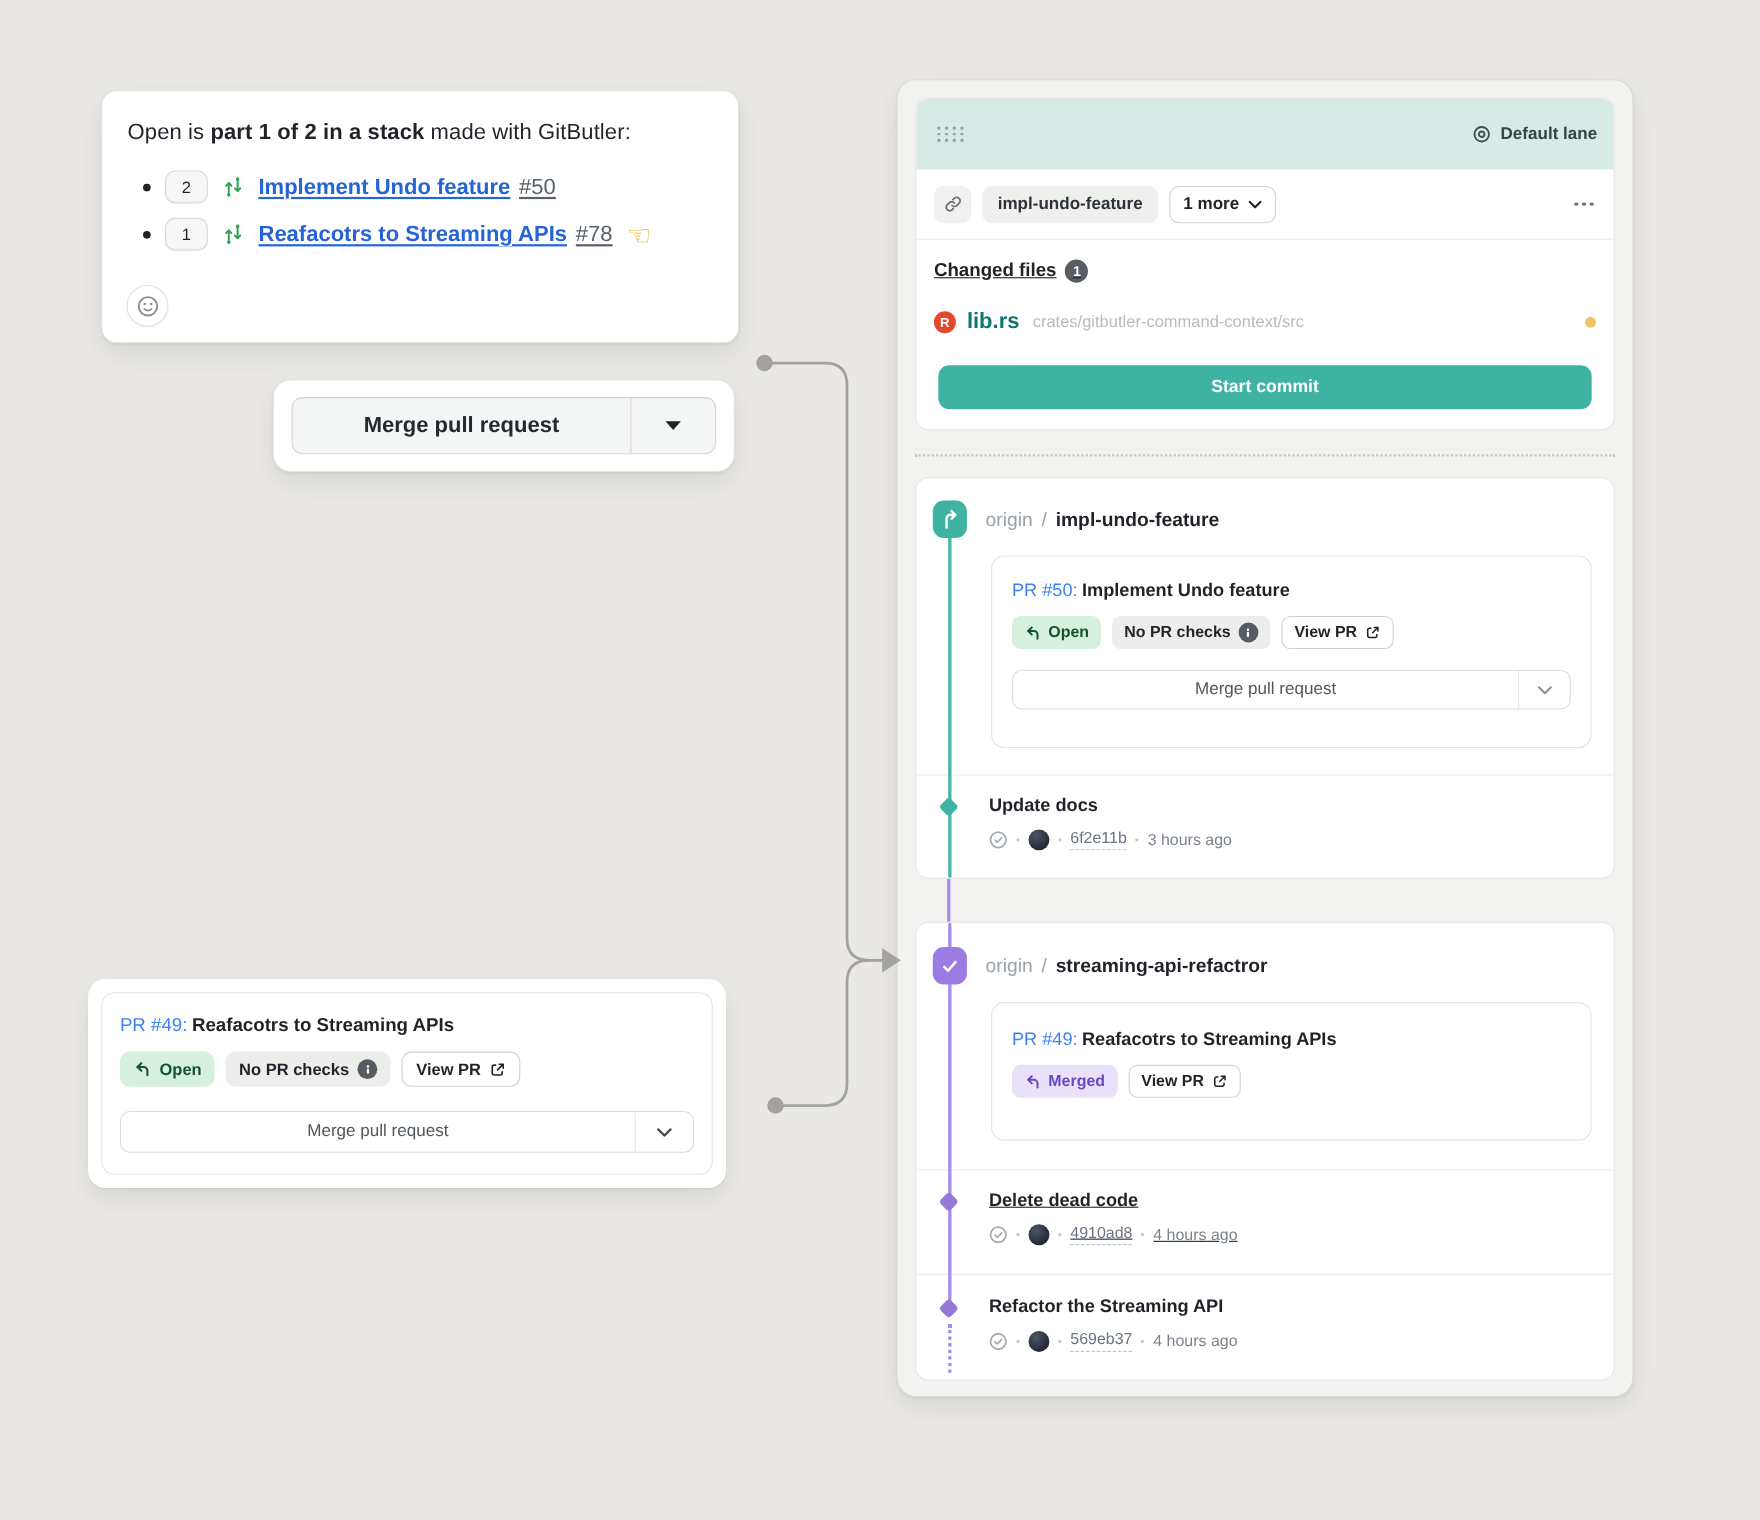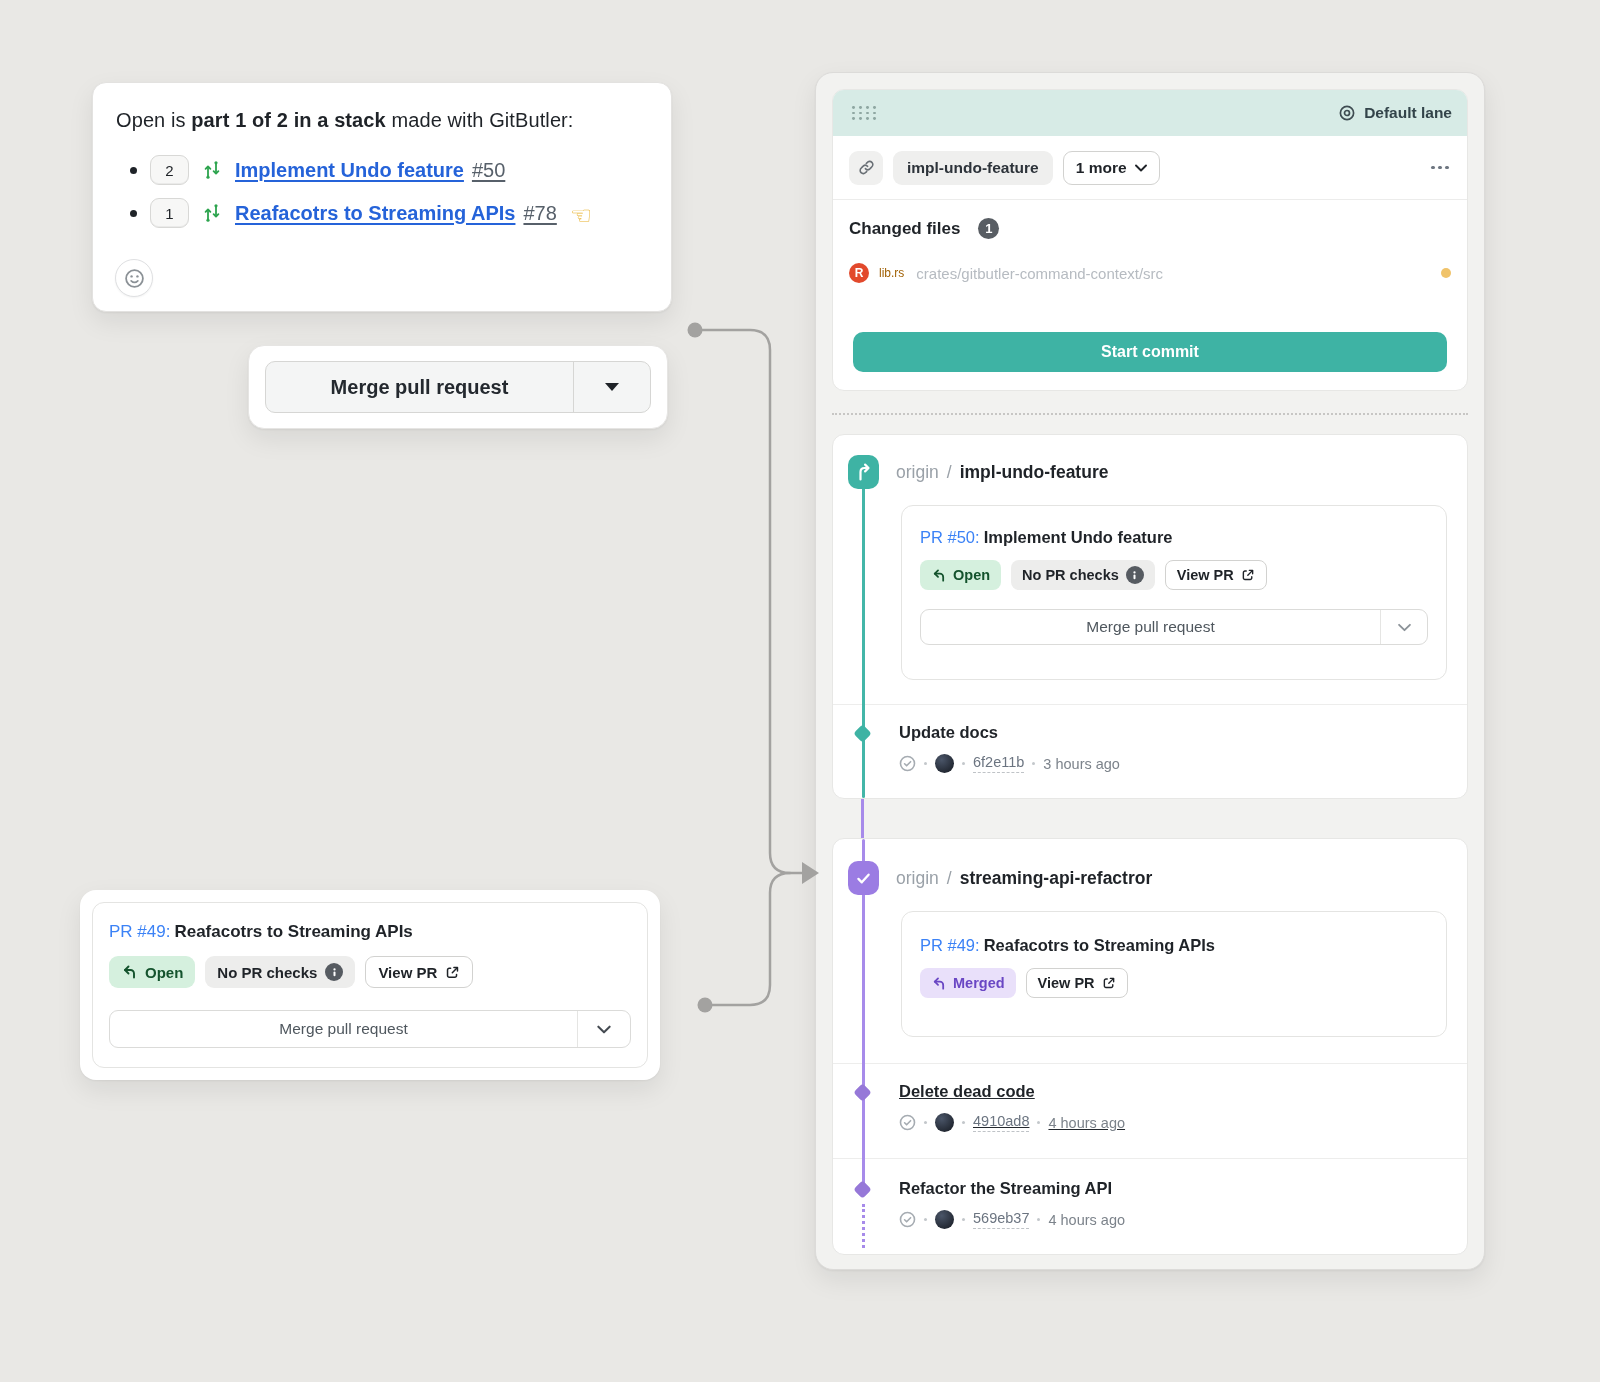--- a/index.html
+++ b/index.html
@@ -77,36 +77,36 @@
   .merge-vdiv { width:1px; background:#e5e5e3; }
   .merge-caret { width:52px; display:flex; align-items:center; justify-content:center; cursor:pointer; }
 
   
   #lane {
     position:absolute; left:815px; top:72px; width:670px; height:1198px;
     background:#f2f2f0; border:1px solid #dcdbd9; border-radius:18px; z-index:2;
   }
   .lane-card { position:absolute; left:16px; width:636px; background:#fff; border:1px solid #e7e7e5; border-radius:12px; }
   .cardA { top:16px; height:302px; overflow:hidden; }
-  .lane-head { height:46px; background:#d7ebe6; display:flex; align-items:center; padding:0 15px;gap:31px; }
+  .lane-head { height:64px; background:#d7ebe6; display:flex; align-items:center; padding:0 15px;gap:31px; }
   .drag-handle { display:grid; grid-template-columns:repeat(4, 3px); gap:3px 4px; cursor:grab; padding:4px; }
   .drag-handle i { width:2.8px; height:2.8px; border-radius:50%; background:#8fa7a2; display:block; }
   .lane-name { margin-left:auto; display:flex; align-items:center; gap:8px; font-size:15.5px; font-weight:700; color:#33444a; }
   .branch-row { height:64px; display:flex; align-items:center; gap:10px; padding:0 16px; border-bottom:1px solid #ececeb; }
   .chain-box { width:34px; height:34px; border-radius:9px; background:#f0f0ef; display:flex; align-items:center; justify-content:center; }
   .pill-branch { height:34px; padding:0 14px; background:#efefee; border-radius:9px; display:flex; align-items:center; font-size:15.5px; font-weight:700; color:#2d333a; cursor:pointer; }
   .pill-more { height:34px; padding:0 12px; background:#fff; border:1px solid #d2d2d0; border-radius:9px; display:flex; align-items:center; gap:8px; font-size:15.5px; font-weight:700; color:#1f2328; font-family:inherit; cursor:pointer; }
   .kebab { margin-left:auto; display:flex; gap:3.5px; cursor:pointer; padding:8px 2px; }
   .kebab i { width:3.6px; height:3.6px; border-radius:50%; background:#6e7781; }
   .changed { padding:18px 16px 0; }
-  .ch-head { display:flex; align-items:center; gap:18px; font-size:17px; font-weight:700; color:#1f2328; }
+  .ch-head { display:flex; gap:8px; font-size:17px; font-weight:700; color:#1f2328;text-decoration:underline; }
   .count-badge { width:21px; height:21px; border-radius:50%; background:#585d63; color:#fff; font-size:13px; font-weight:700; display:flex; align-items:center; justify-content:center; }
   .file-row { margin-top:24px; display:flex; align-items:center; gap:10px; cursor:pointer; }
   .rust-icon { width:20px; height:20px; border-radius:50%; background:#e2492c; color:#fff; font-size:12px; font-weight:700; display:flex; align-items:center; justify-content:center; }
-  .file-name { font-size:12px; font-weight:400; color:#a16207; }
+  .file-name { font-size:20px; font-weight:700; color:#0f766e; }
   .file-path { font-size:15px; color:#b6bbc1; margin-left:2px; flex:1; white-space:nowrap; overflow:hidden; }
   .amber-dot { width:10px; height:10px; border-radius:50%; background:#f0c36a; flex:0 0 auto; }
   .start-btn {
     position:absolute; left:20px; right:20px; bottom:18px; height:40px;
     background:#3eb3a4; border:none; border-radius:10px; color:#fff; font-size:16px; font-weight:700;
     font-family:inherit; cursor:pointer;
   }
   .dotted-sep { position:absolute; left:16px; width:636px; top:340px; border-top:2px dotted #c7c6c4; }
 
   .cardB { top:361px; height:365px; }

